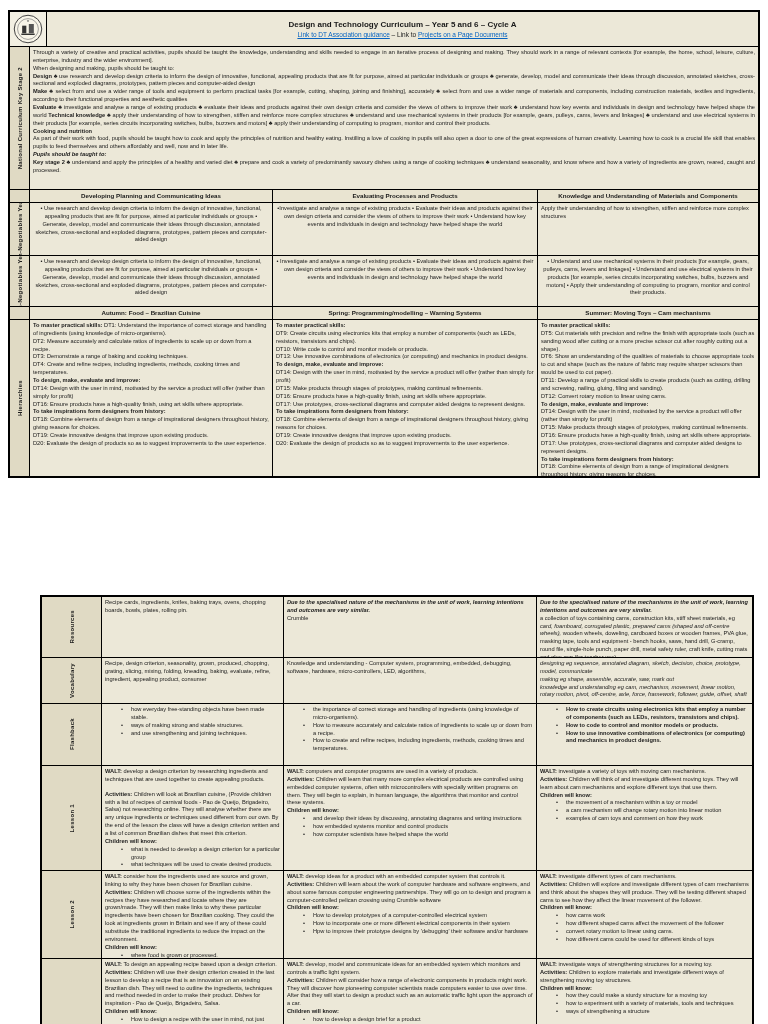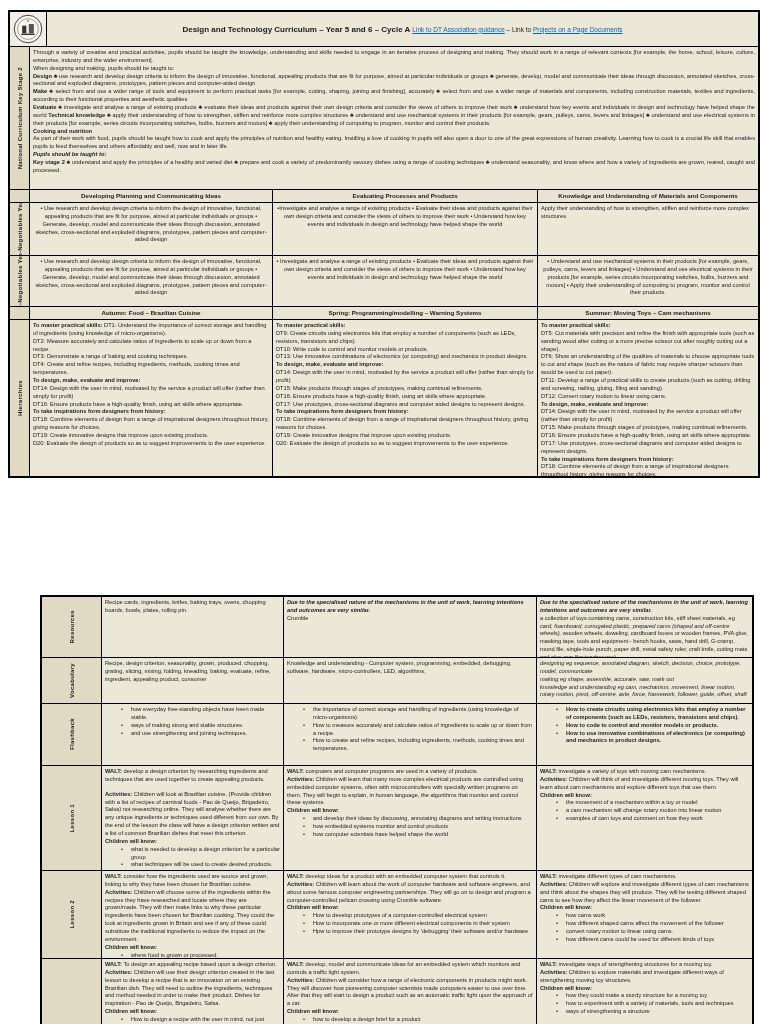--- a/index.html
+++ b/index.html
@@ -29,21 +29,21 @@
   .p2 .c3 { flex: 1; }
 
   .vlab { display: flex; align-items: center; justify-content: center; height: 100%; }
   .vlab span { writing-mode: vertical-rl; transform: rotate(180deg); font-weight: bold;
     font-size: 6px; letter-spacing: .3px; white-space: nowrap; text-align: center; }
   .lab { background: #e0dac4; }
 
   
   .hdr { height: 35px; align-items: stretch; }
   .logo-cell { width: 37px; flex: none; display: flex; align-items: center; justify-content: center; background:#f2efe2; }
-  .title-cell { flex: 1; display: flex; flex-direction: row; align-items: center; justify-content: center; gap: 2px; }
+  .title-cell { flex: 1; display: flex; flex-direction: column; align-items: center; justify-content: center; gap: 2px; }
   .doc-title { font-weight: bold; font-size: 8px; }
   .links { font-size: 6.5px; }
   .link { color: #0563c1; text-decoration: underline; cursor: pointer; }
 
   .nc-row { height: 143px; }
   .nc-text { font-size: 5.6px; line-height: 1.42; text-align: justify; }
   .strand-row { height: 13px; }
   .head { font-weight: bold; font-size: 6.2px; text-align: center; padding-top: 2px; background:#e9e4d1; }
   .y5-row { height: 53px; }
   .y6-row { height: 51px; }

